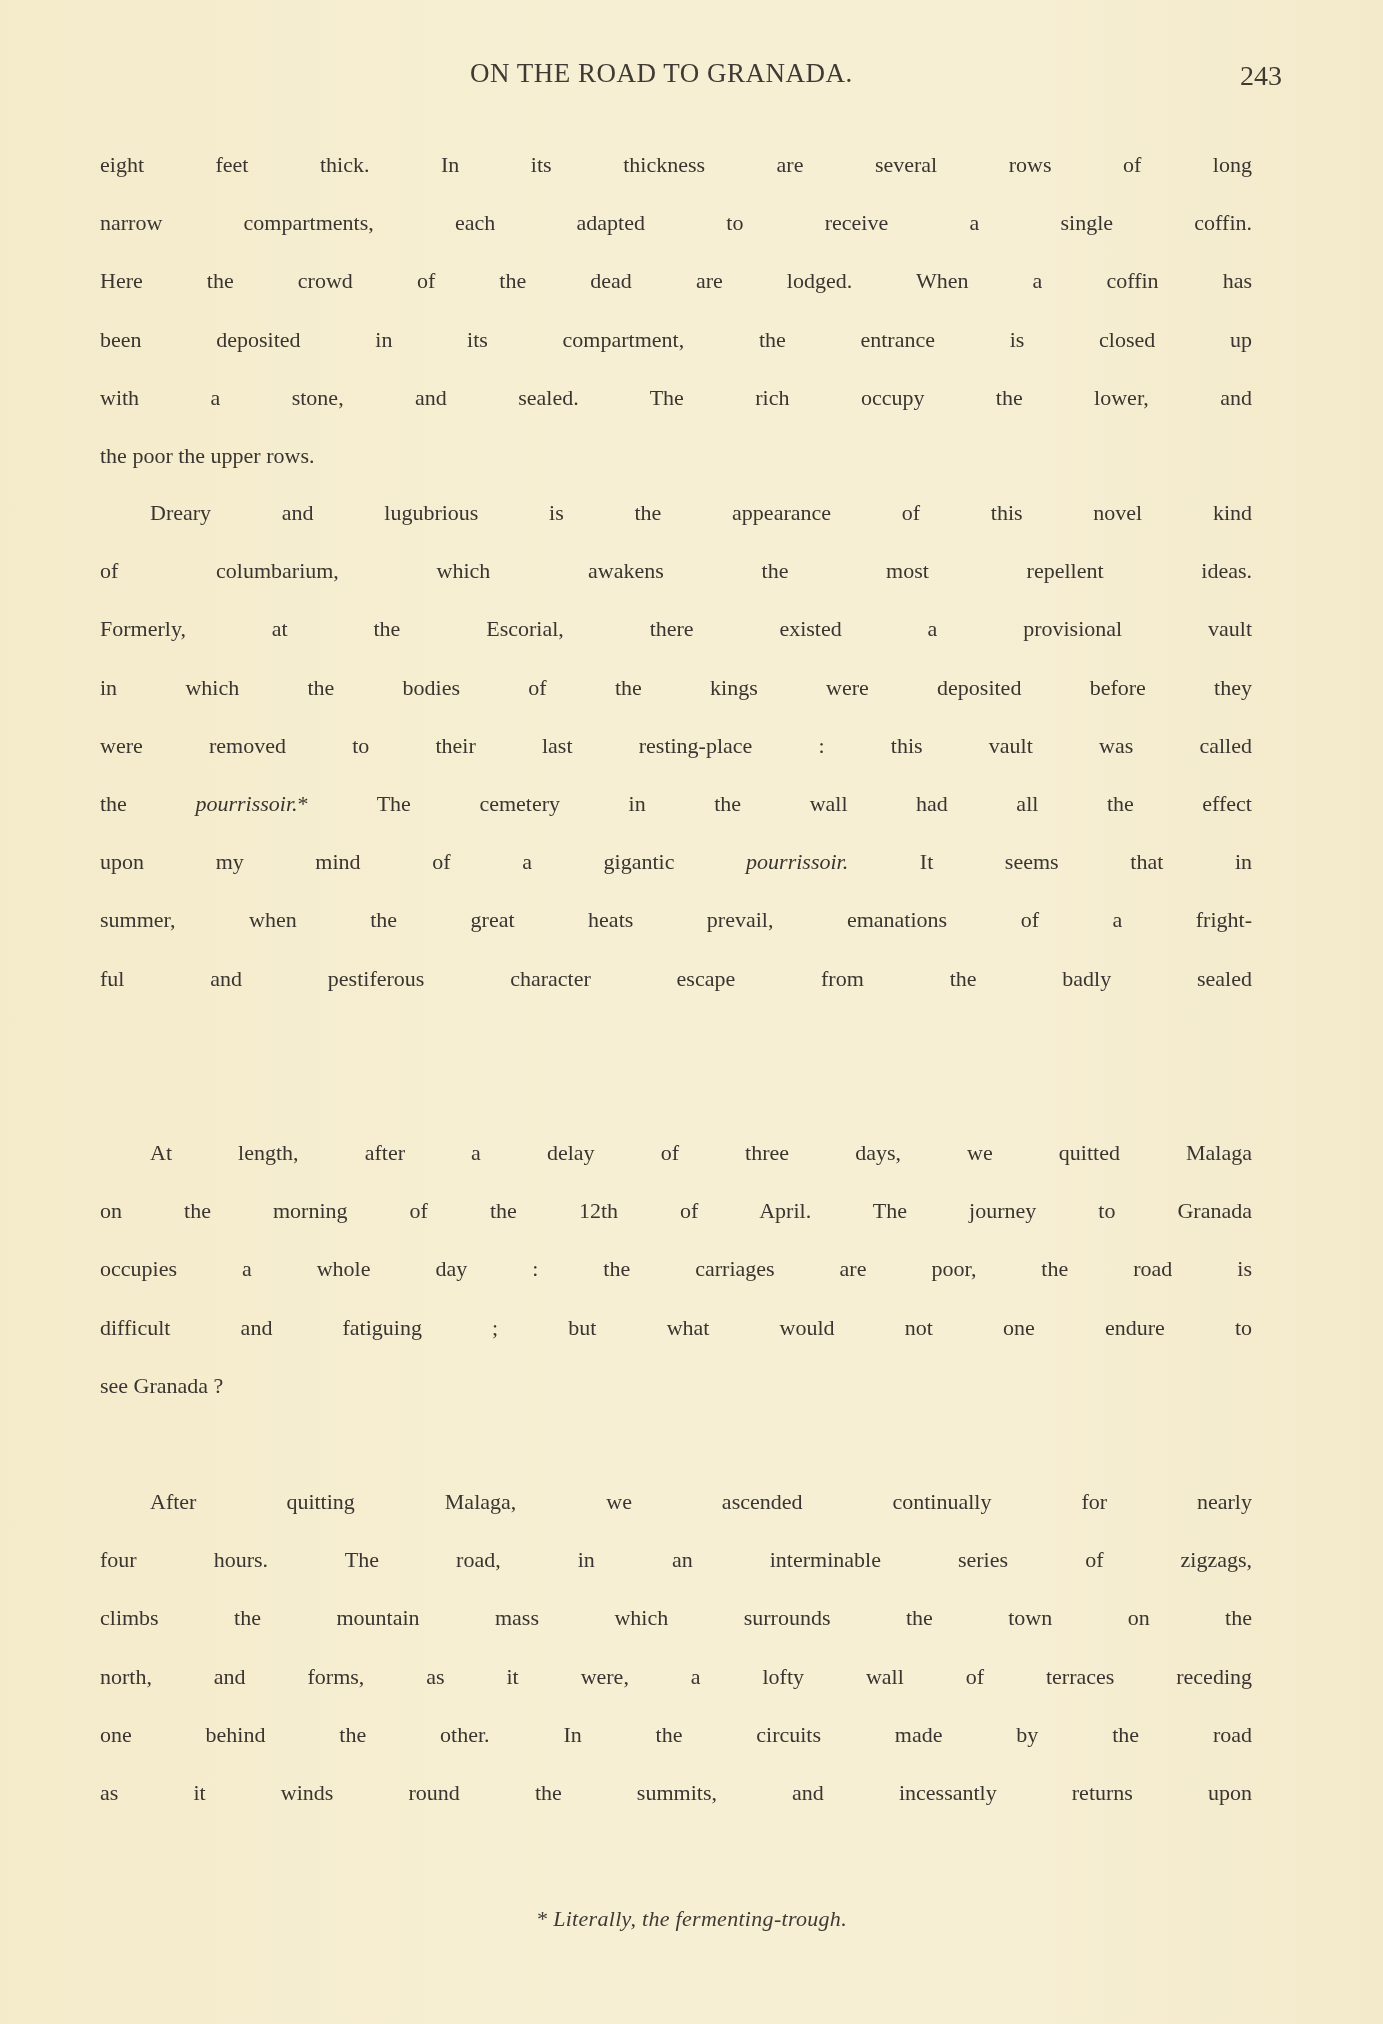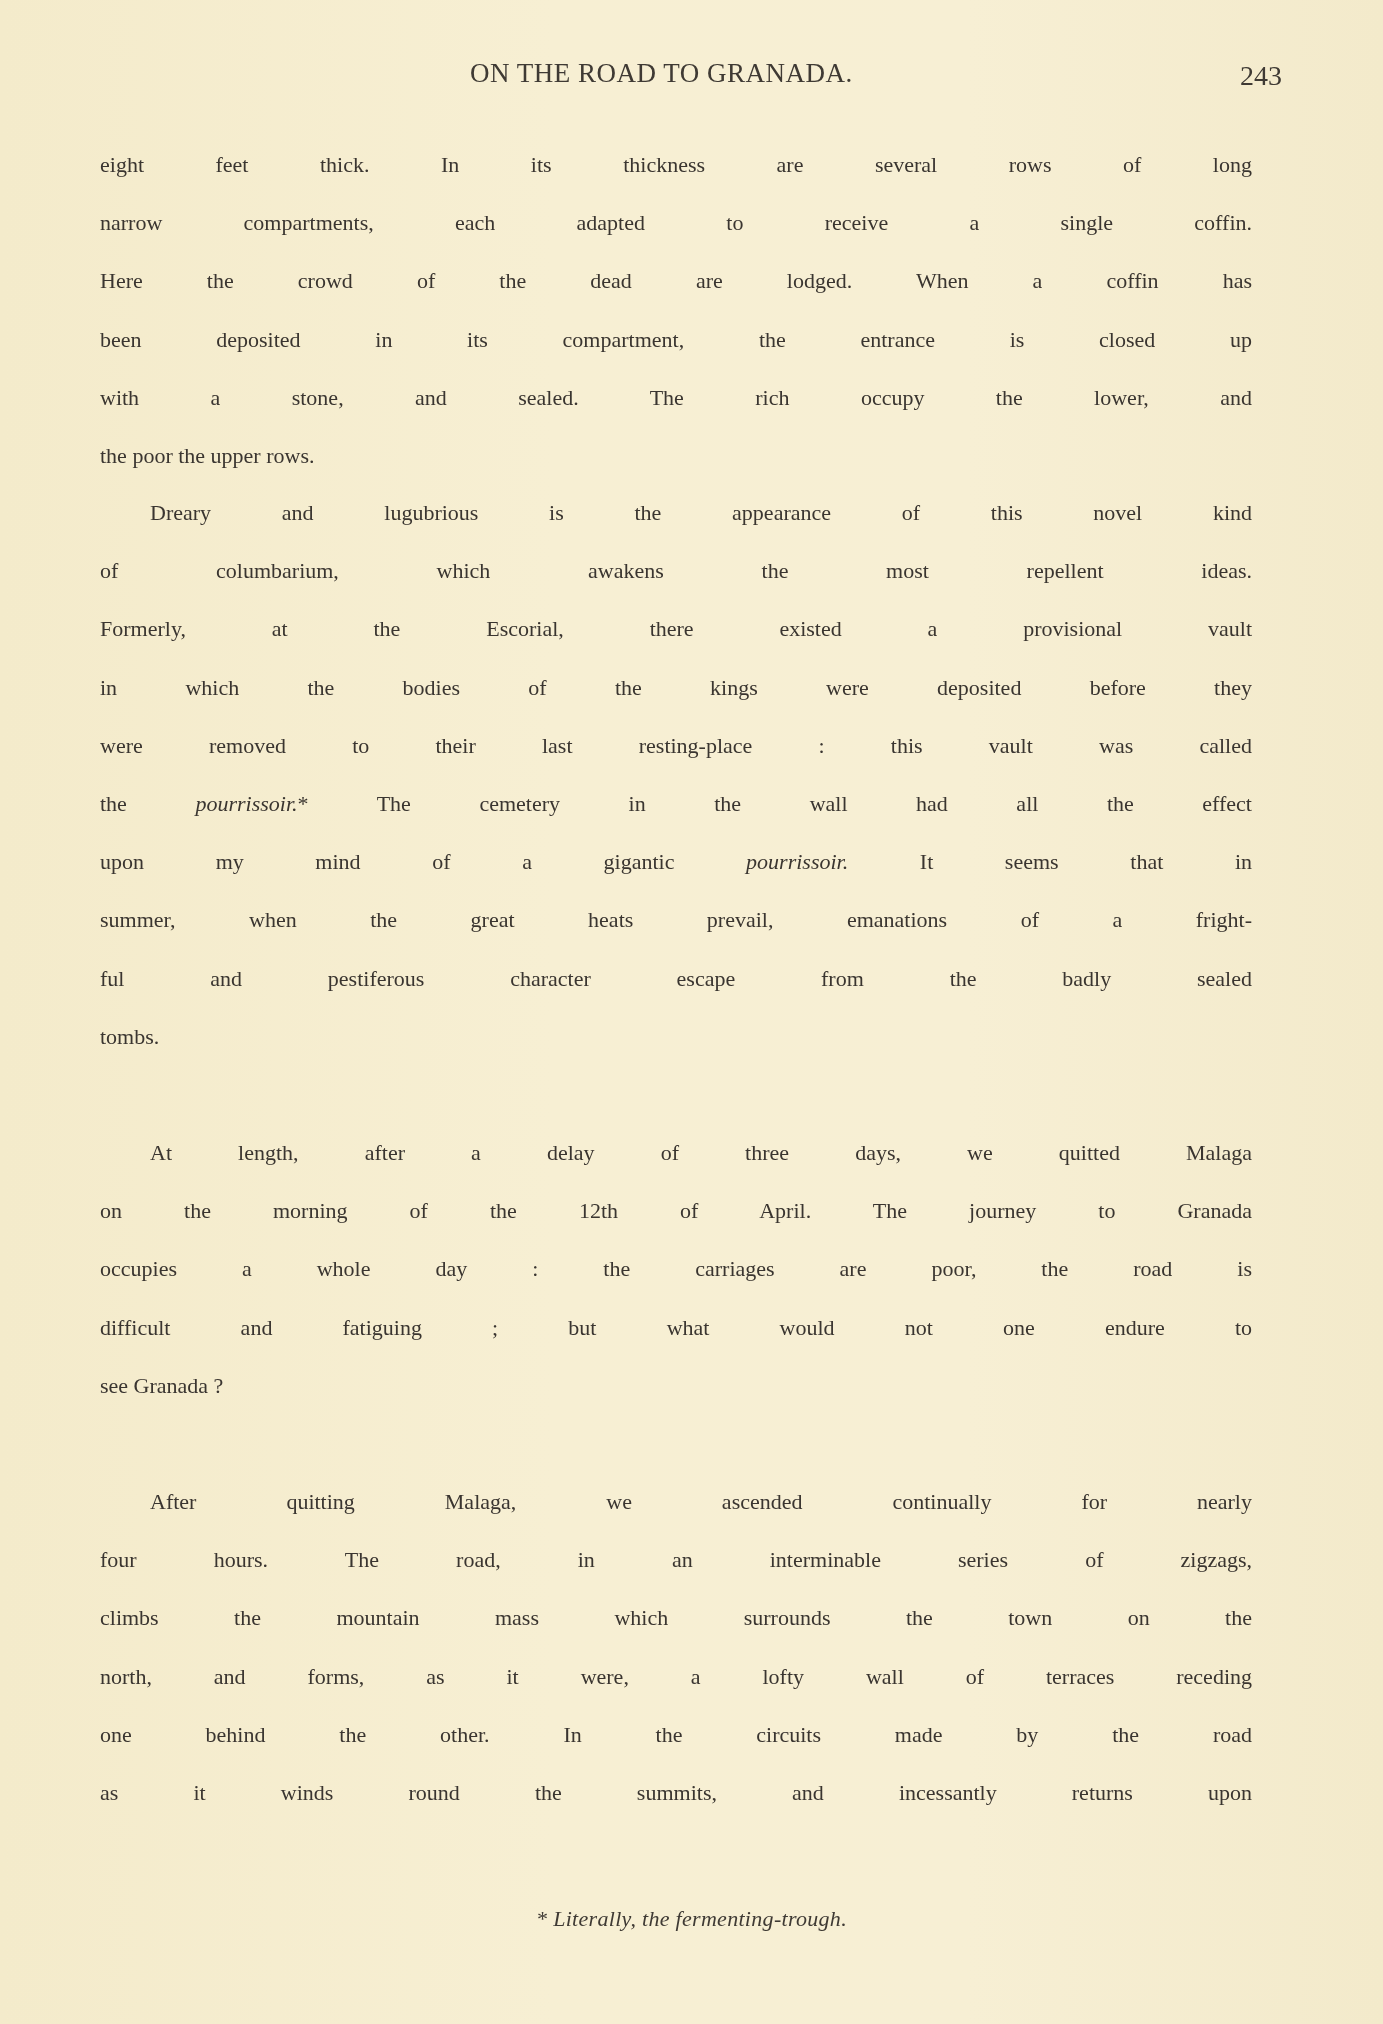--- a/index.html
+++ b/index.html
@@ -97,21 +97,20 @@
   <div class="body-text p2">
     <span class="line indent">Dreary and lugubrious is the appearance of this novel kind</span>
     <span class="line">of columbarium, which awakens the most repellent ideas.</span>
     <span class="line">Formerly, at the Escorial, there existed a provisional vault</span>
     <span class="line">in which the bodies of the kings were deposited before they</span>
     <span class="line">were removed to their last resting-place : this vault was called</span>
     <span class="line"><span>the </span><em>pourrissoir.</em><span>*  The cemetery in the wall had all the effect</span></span>
     <span class="line"><span>upon my mind of a gigantic </span><em>pourrissoir.</em><span>  It seems that in</span></span>
     <span class="line">summer, when the great heats prevail, emanations of a fright-</span>
     <span class="line">ful and pestiferous character escape from the badly sealed</span>
-    <span class="line last">tombs.</span>
   </div>
 
   <div class="body-text p3">
     <span class="line indent">At length, after a delay of three days, we quitted Malaga</span>
     <span class="line">on the morning of the 12th of April.  The journey to Granada</span>
     <span class="line">occupies a whole day : the carriages are poor, the road is</span>
     <span class="line">difficult and fatiguing ; but what would not one endure to</span>
     <span class="line last">see Granada ?</span>
   </div>
 

